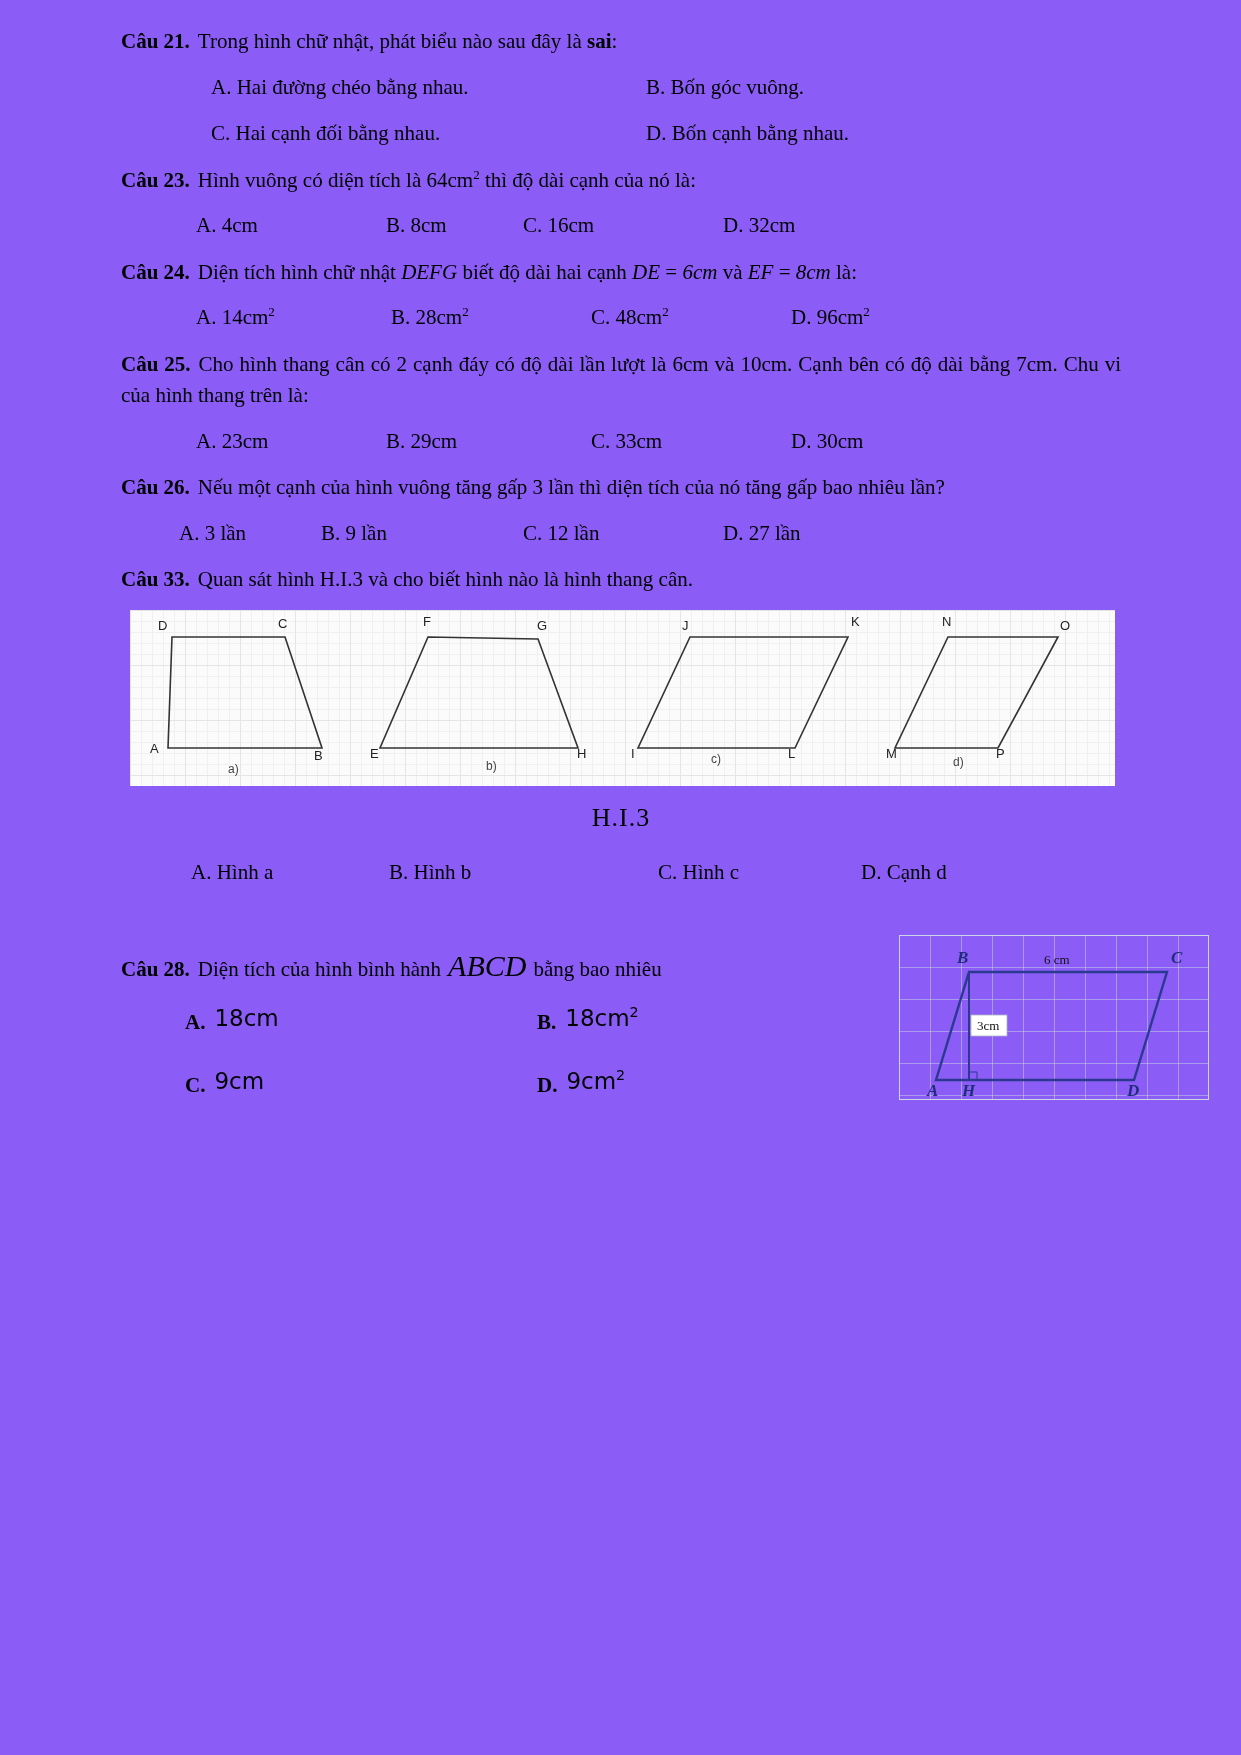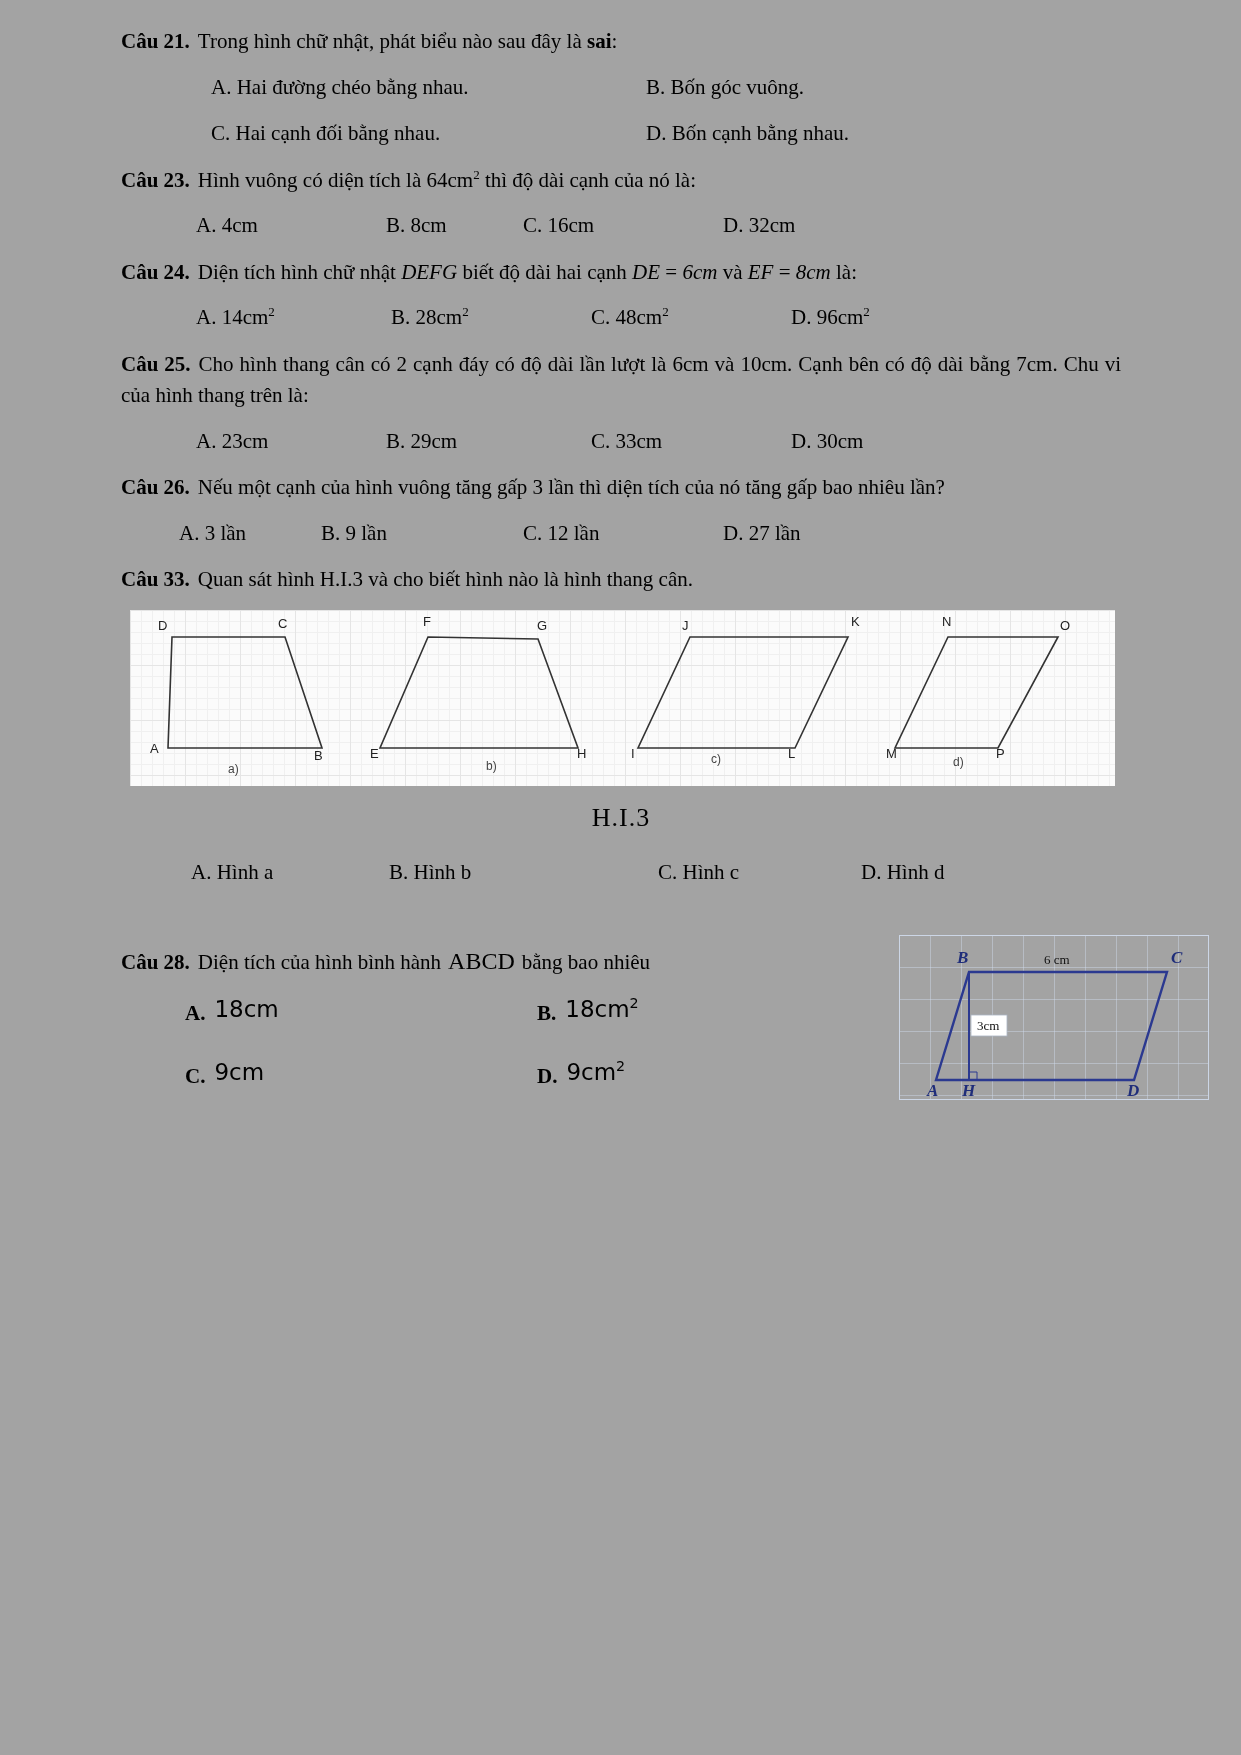--- a/index.html
+++ b/index.html
@@ -1,18 +1,18 @@
 <!DOCTYPE html>
 <html><head>
 <meta charset="utf-8">
 <style>
   *{box-sizing:border-box}
   html,body{margin:0;padding:0;background:#fff}
   .page{
-    width:1241px;height:1755px;margin:0 auto;background:#a3a3a3;color:#000;
+    width:1241px;height:1755px;margin:0 auto;background:#8b5cf6;color:#000;
     font-family:"Liberation Serif",serif;font-size:21px;line-height:1.5;
     padding:26px 120px 0 121px;position:relative;overflow:hidden;
   }
   .q{margin-bottom:12px}
   .qtext{margin:0 0 14px 0}
   .qlabel{font-weight:bold;margin-right:8px}
   .it{font-style:italic}
   sup{font-size:0.62em;line-height:0}
   .opt-row{display:flex;margin:0 0 15px 0}
   .opt{white-space:nowrap}
@@ -46,21 +46,21 @@
   }
   .fig-hi3 svg{position:absolute;left:0;top:0}
   .fig-hi3 polygon{fill:none;stroke:#333;stroke-width:1.6}
   .fig-hi3 text{font-family:"Liberation Sans",sans-serif;font-size:13px;fill:#222}
   .fig-hi3 text.tag{font-size:12px;fill:#444}
   .fig-caption{text-align:center;font-size:26px;margin:12px 0 20px 0;letter-spacing:1px}
 
   
   #q28{display:flex;margin-top:50px}
   .q28-left{flex:1 1 auto;padding-right:10px}
-  .math-abcd{font-size:24px;margin:0 7px;font-family:"Liberation Serif",serif}
+  .math-abcd{font-style:italic;font-size:30px;margin:0 7px;font-family:"Liberation Serif",serif}
   .q28-row{display:flex;padding-left:64px;margin-bottom:28px;margin-top:16px}
   .q28-row + .q28-row{margin-top:13px}
   .q28opt{width:352px;white-space:nowrap}
   .q28opt b{font-weight:bold}
   .mval{
     font-family:"DejaVu Sans",sans-serif;font-size:23px;margin-left:9px;
     display:inline-block;transform:translateY(-3px);
   }
   .fig28{flex:0 0 310px;margin-top:-8px}
   .fig28 text.flbl{font-family:"Liberation Serif",serif;font-size:17px;font-weight:bold;font-style:italic}
@@ -159,21 +159,21 @@
         <text class="tag" x="823" y="156">d)</text>
       </svg>
     </div>
 
     <div class="fig-caption">H.I.3</div>
 
     <div class="opt-row">
       <span class="opt o1">A. Hình a</span>
       <span class="opt o2">B. Hình b</span>
       <span class="opt o3">C. Hình c</span>
-      <span class="opt o4">D. Hình d</span>
+      <span class="opt o4">D. Cạnh d</span>
     </div>
   </section>
 
   <section class="q" id="q28">
     <div class="q28-left">
       <p class="qtext"><b class="qlabel">Câu 28.</b><span>Diện tích của hình bình hành</span><span class="math-abcd">ABCD</span><span>bằng bao nhiêu</span></p>
       <div class="q28-row">
         <span class="q28opt"><b>A.</b><span class="mval"><span>18cm</span><sup></sup></span></span>
         <span class="q28opt"><b>B.</b><span class="mval"><span>18cm</span><sup>2</sup></span></span>
       </div>

